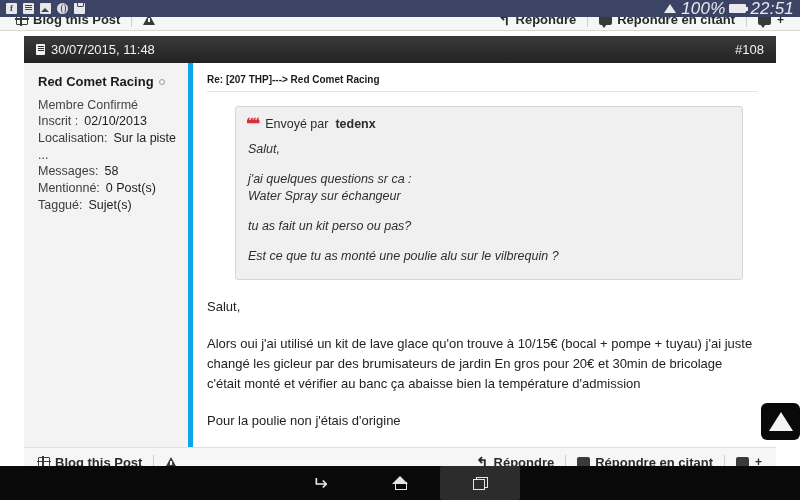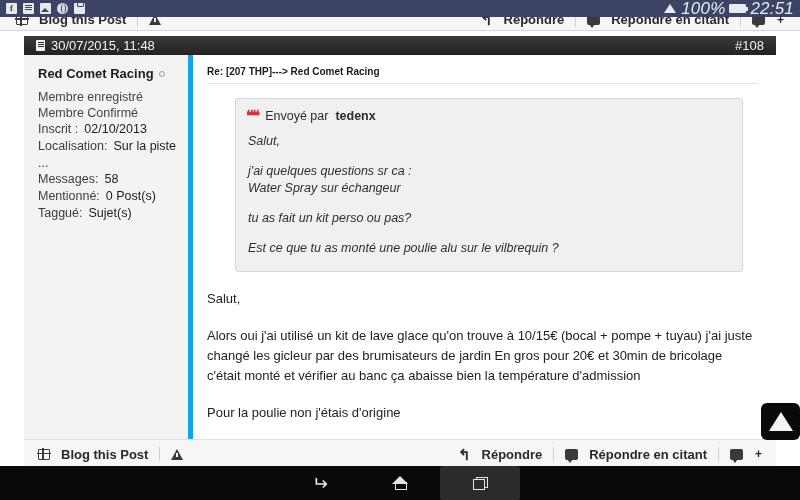--- a/index.html
+++ b/index.html
@@ -46,21 +46,21 @@
   .batt::after { content:""; position:absolute; right:-3px; top:2px; width:2px; height:4px;
      background:#e9e9ee; }
 
   
   .top-toolbar {
     position: absolute; top: 9px; left: 0; width: 800px; height: 22px;
     background: #f6f6f6; border-bottom: 1px solid #d8d8d8;
     display: flex; align-items: center; padding: 0 16px; z-index: 10;
     color: #2a2a2a; font-size: 13px;
   }
-  .tb-item { display: flex; align-items: center; gap: 11px; white-space: nowrap;
+  .tb-item { display: flex; align-items: center; gap: 5px; white-space: nowrap;
      font-weight: bold; }
   .tb-sep { width: 1px; height: 14px; background: #cfcfcf; margin: 0 11px; }
   .tb-right { margin-left: auto; display: flex; align-items: center; }
 
   
   .g { display: inline-block; line-height: 1; }
   .blog-ico { width: 12px; height: 11px; border: 1.6px solid #3a3a3a; border-radius: 1px;
      position: relative; }
   .blog-ico::before { content:""; position:absolute; left:3px; top:-1.6px; bottom:-1.6px;
      width:1.6px; background:#3a3a3a; }
@@ -75,21 +75,21 @@
      position: relative; }
   .quote-ico::after { content:""; position:absolute; left:2px; bottom:-3px;
      border-left: 3px solid transparent; border-right: 3px solid transparent;
      border-top: 4px solid #3a3a3a; }
   .quote-plus { position: relative; display: flex; align-items: center; }
   .quote-plus .plus { font-size: 12px; font-weight: bold; margin-left: 1px; }
 
   
   .post-wrap { position: absolute; top: 36px; left: 24px; width: 752px; z-index: 5; }
   .post-header {
-    height: 19px; background: linear-gradient(to bottom, #3a3a3a, #222222);
+    height: 27px; background: linear-gradient(to bottom, #3a3a3a, #222222);
     display: flex; align-items: center; padding: 0 12px;
     color: #f2f2f2; font-size: 13px;
   }
   .ph-date { display: flex; align-items: center; gap: 6px; }
   .page-ico { width: 9px; height: 11px; background: #f2f2f2; border-radius: 1px;
      position: relative; }
   .page-ico::after { content:""; position:absolute; top:2px; left:1.5px; right:1.5px;
      height:1px; background:#2a2a2a; box-shadow: 0 2px 0 #2a2a2a, 0 4px 0 #2a2a2a; }
   .ph-num { margin-left: auto; font-size: 13px; }
 
@@ -236,21 +236,20 @@
       <span class="ph-num">#108</span>
     </div>
 
     <div class="post-body">
 
       <div class="post-side">
         <div class="username">
           <span>Red Comet Racing</span>
           <span class="status-dot"></span>
         </div>
-        <div class="side-line">Membre enregistré</div>
         <div class="side-line">Membre Confirmé</div>
         <div class="side-kv">
           <span class="k">Inscrit :</span>
           <span class="v">02/10/2013</span>
         </div>
         <div class="side-kv">
           <span class="k">Localisation:</span>
           <span class="v">Sur la piste</span>
         </div>
         <div class="side-line">...</div>

